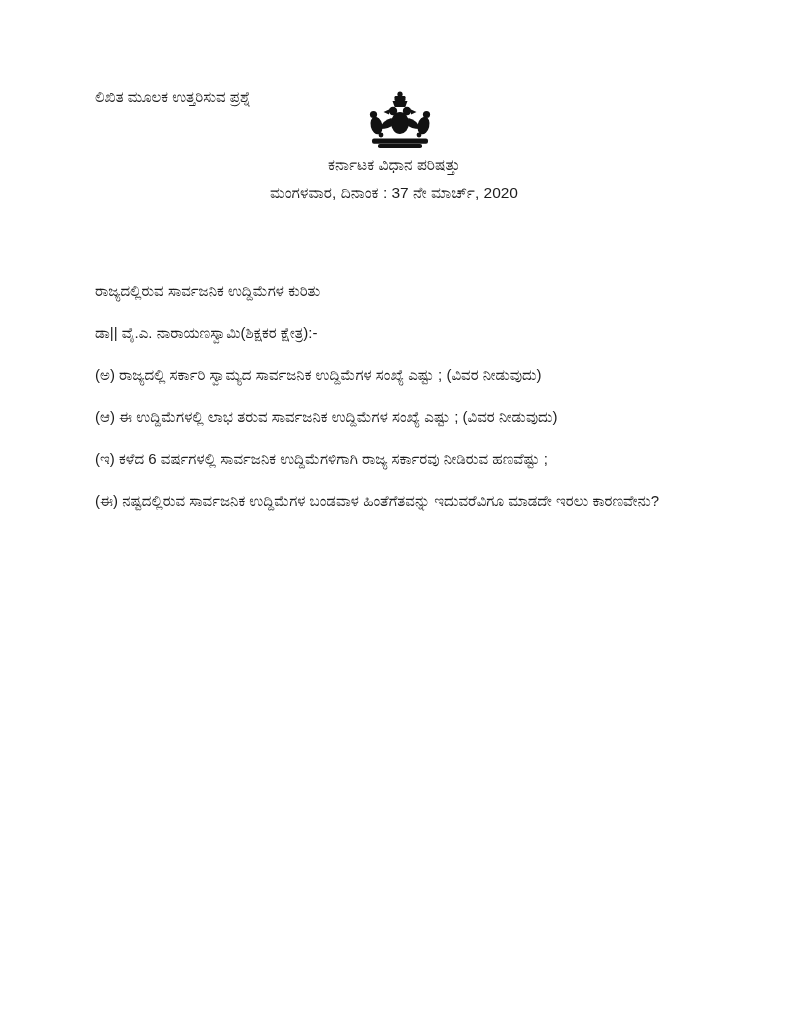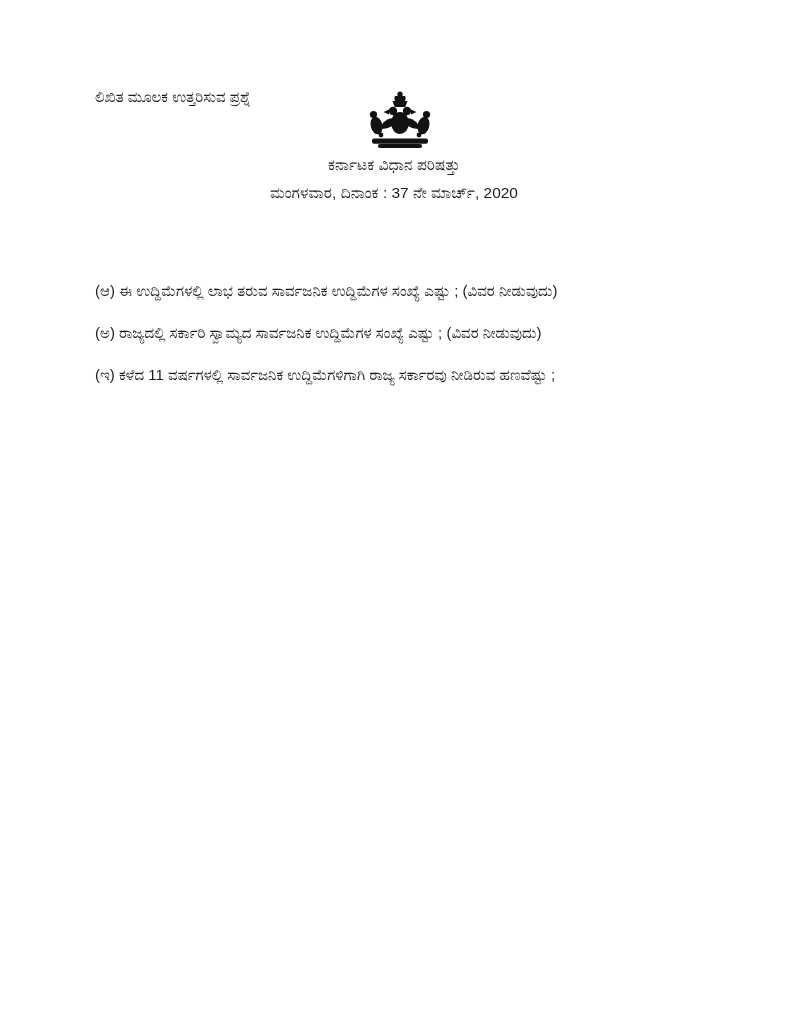--- a/index.html
+++ b/index.html
@@ -96,18 +96,21 @@
       <rect x="14" y="53" width="44" height="4" rx="1.8"></rect>
     </svg>
   </div>
 
   <div class="header-block">
     <p class="header-line">ಕರ್ನಾಟಕ ವಿಧಾನ ಪರಿಷತ್ತು</p>
     <p class="header-line">ಮಂಗಳವಾರ, ದಿನಾಂಕ : 37 ನೇ ಮಾರ್ಚ್, 2020</p>
   </div>
 
   <div class="body-block">
+    <p class="body-line">ರಾಜ್ಯದಲ್ಲಿರುವ ಸಾರ್ವಜನಿಕ ಉದ್ದಿಮೆಗಳ ಕುರಿತು</p>
+    <p class="body-line">ಡಾ|| ವೈ.ಎ. ನಾರಾಯಣಸ್ವಾಮಿ(ಶಿಕ್ಷಕರ ಕ್ಷೇತ್ರ):-</p>
+    <p class="body-line">(ಅ) ರಾಜ್ಯದಲ್ಲಿ ಸರ್ಕಾರಿ ಸ್ವಾಮ್ಯದ ಸಾರ್ವಜನಿಕ ಉದ್ದಿಮೆಗಳ ಸಂಖ್ಯೆ ಎಷ್ಟು ; (ವಿವರ ನೀಡುವುದು)</p>
     <p class="body-line">(ಆ) ಈ ಉದ್ದಿಮೆಗಳಲ್ಲಿ ಲಾಭ ತರುವ ಸಾರ್ವಜನಿಕ ಉದ್ದಿಮೆಗಳ ಸಂಖ್ಯೆ ಎಷ್ಟು ; (ವಿವರ ನೀಡುವುದು)</p>
-    <p class="body-line">(ಅ) ರಾಜ್ಯದಲ್ಲಿ ಸರ್ಕಾರಿ ಸ್ವಾಮ್ಯದ ಸಾರ್ವಜನಿಕ ಉದ್ದಿಮೆಗಳ ಸಂಖ್ಯೆ ಎಷ್ಟು ; (ವಿವರ ನೀಡುವುದು)</p>
-    <p class="body-line">(ಇ) ಕಳೆದ 11 ವರ್ಷಗಳಲ್ಲಿ ಸಾರ್ವಜನಿಕ ಉದ್ದಿಮೆಗಳಿಗಾಗಿ ರಾಜ್ಯ ಸರ್ಕಾರವು ನೀಡಿರುವ ಹಣವೆಷ್ಟು ;</p>
+    <p class="body-line">(ಇ) ಕಳೆದ 6 ವರ್ಷಗಳಲ್ಲಿ ಸಾರ್ವಜನಿಕ ಉದ್ದಿಮೆಗಳಿಗಾಗಿ ರಾಜ್ಯ ಸರ್ಕಾರವು ನೀಡಿರುವ ಹಣವೆಷ್ಟು ;</p>
+    <p class="body-line wrap">(ಈ) ನಷ್ಟದಲ್ಲಿರುವ ಸಾರ್ವಜನಿಕ ಉದ್ದಿಮೆಗಳ ಬಂಡವಾಳ ಹಿಂತೆಗೆತವನ್ನು ಇದುವರೆವಿಗೂ ಮಾಡದೇ ಇರಲು ಕಾರಣವೇನು?</p>
   </div>
 
 </div>
 
 </body></html>

